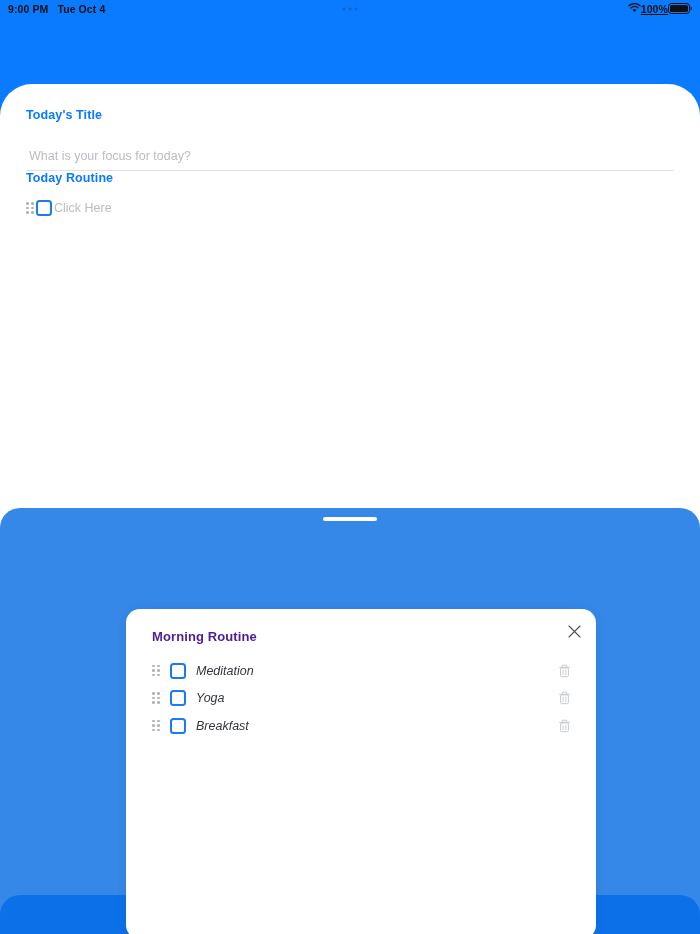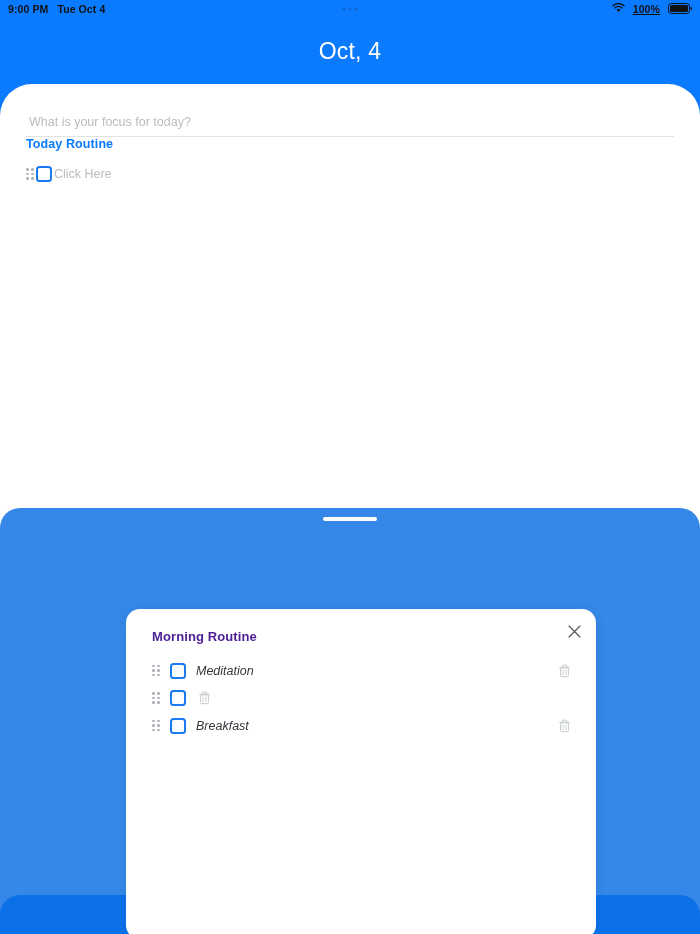--- a/index.html
+++ b/index.html
@@ -32,21 +32,21 @@
     display: flex;
     align-items: center;
     padding: 0 8px;
     font-size: 10.5px;
     font-weight: bold;
     color: #111;
     letter-spacing: 0.1px;
     z-index: 12;
   }
   .sb-left { display: flex; align-items: center; gap: 9px; }
-  .sb-right { display: flex; align-items: center; gap: 8px; margin-left: auto; text-decoration: underline; }
+  .sb-right { display: flex; align-items: center; gap: 0; margin-left: auto; text-decoration: underline; }
   .sb-center {
     position: absolute;
     left: 50%; top: 50%;
     transform: translate(-50%, -50%);
     display: flex; gap: 3px;
   }
   .sb-dot {
     width: 3px; height: 3px; border-radius: 50%;
     background: #0f63cc;
   }
@@ -76,21 +76,21 @@
     padding: 24px 26px 0 26px;
   }
 
   .section-label {
     color: #0a7aff;
     font-size: 12.5px;
     font-weight: bold;
     letter-spacing: 0.1px;
   }
 
-  #title-input-wrap { margin-top: 4px; }
+  #title-input-wrap { margin-top: 24px; }
   #today-title-input {
     width: 100%;
     border: none;
     border-bottom: 1px solid #e2e2e2;
     outline: none;
     font-family: "Liberation Sans", sans-serif;
     font-size: 12.5px;
     color: #333;
     padding: 2px 3px 7px 3px;
     background: transparent;
@@ -246,24 +246,24 @@
       <span class="battery-ico">
         <svg width="24" height="11" viewBox="0 0 24 11">
           <rect x="0.5" y="0.5" width="21" height="10" rx="2.8" fill="none" stroke="#111" stroke-width="1"></rect>
           <rect x="2" y="2" width="18" height="7" rx="1.6" fill="#111"></rect>
           <path d="M22.6 3.6 v3.8 a2 2 0 0 0 0-3.8 Z" fill="#111"></path>
         </svg>
       </span>
     </div>
   </div>
 
-  <div id="header-title">Oct, 4</div>
 
   <div id="content-card">
 
+    <div class="section-label">Today's Title</div>
 
     <div id="title-input-wrap">
       <input id="today-title-input" type="text" placeholder="What is your focus for today?" style="">
     </div>
 
     <div id="routine-label" class="section-label">Today Routine</div>
 
     <div class="routine-row">
       <span class="drag-handle">
         <i></i>
@@ -321,20 +321,21 @@
       <div class="modal-row">
         <span class="drag-handle">
           <i></i>
             <i></i>
           <i></i>
             <i></i>
           <i></i>
             <i></i>
         </span>
         <span class="checkbox"></span>
+        <span class="row-text">Yoga</span>
         <span class="trash-btn">
           <svg width="13" height="14" viewBox="0 0 13 14">
             <path d="M1.6 3.3 h9.8 M4.3 3.3 v-1.4 a0.7 0.7 0 0 1 0.7-0.7 h3 a0.7 0.7 0 0 1 0.7 0.7 v1.4" stroke="#c6cace" stroke-width="1" fill="none" stroke-linecap="round"></path>
             <rect x="2.6" y="3.9" width="7.8" height="8.8" rx="1.1" fill="none" stroke="#c6cace" stroke-width="1"></rect>
             <path d="M5.1 6 v4.6 M7.9 6 v4.6" stroke="#c6cace" stroke-width="0.9" stroke-linecap="round"></path>
           </svg>
         </span>
       </div>
 
       <div class="modal-row">

